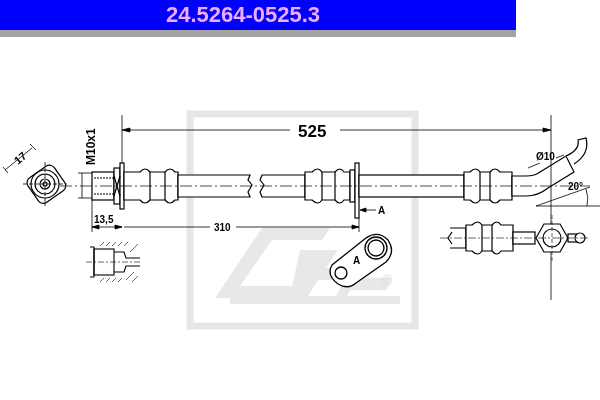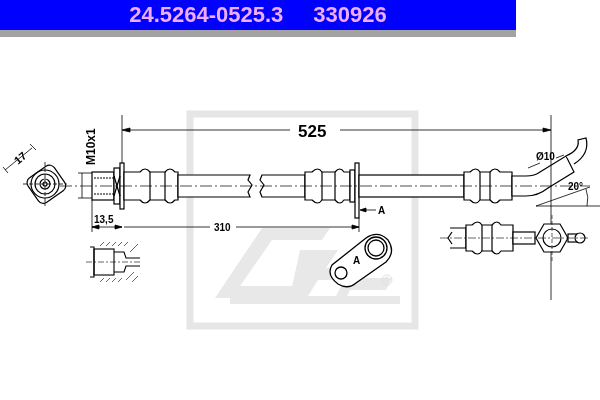--- a/index.html
+++ b/index.html
@@ -13,21 +13,20 @@
   .header span { display: inline-block; }
   .header .part { margin-right: 30px; }
   .drawing { position: absolute; left: 0; top: 31px; width: 600px; height: 369px; }
   svg text { font-family: "Liberation Sans", sans-serif; font-weight: bold; fill: #000; }
 </style>
 </head>
 <body>
 
 <div class="header">
   <span class="part">24.5264-0525.3</span>
-  <span>330926</span>
 </div>
 
 <div class="drawing">
 <svg width="600" height="369" viewBox="0 31 600 369" xmlns="http://www.w3.org/2000/svg">
 
   <g fill="none" stroke="#e6e6e6">
     <rect x="190" y="114" width="225" height="212" stroke-width="7"></rect>
     <g fill="#e8e8e8" stroke="none">
       <path d="M215 298 L262 228 L330 228 L322 240 L272 240 L240 286 L300 286 L292 298 Z"></path>
       <path d="M300 250 L338 250 L326 268 L352 268 L344 280 L318 280 L308 296 L290 296 Z"></path>

